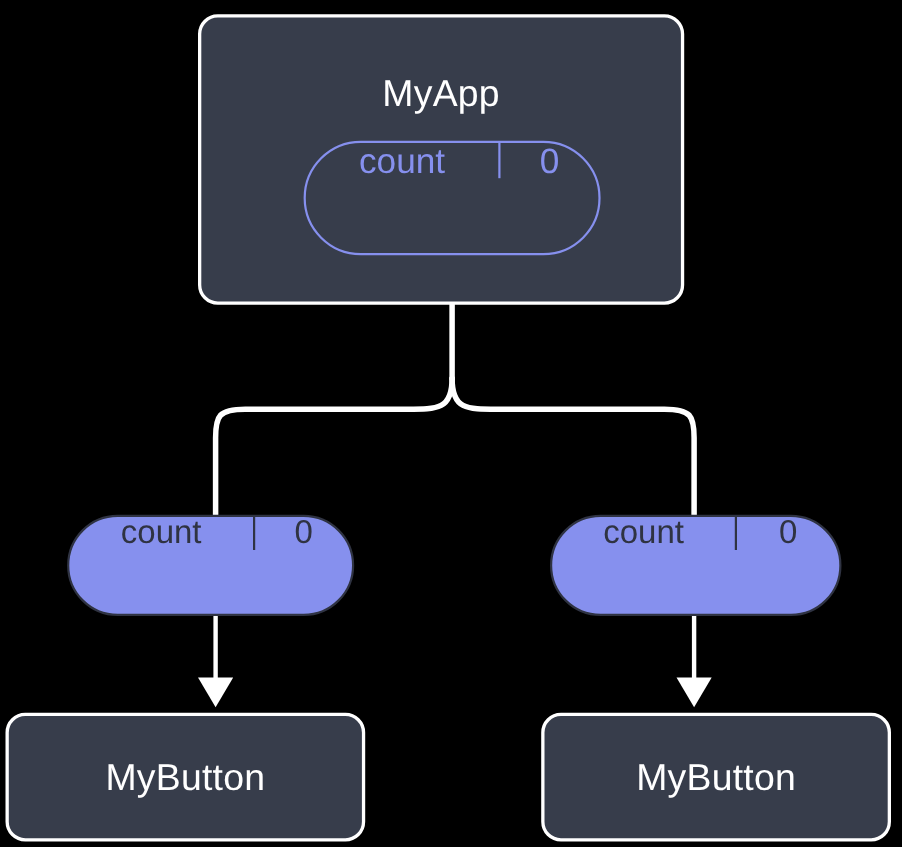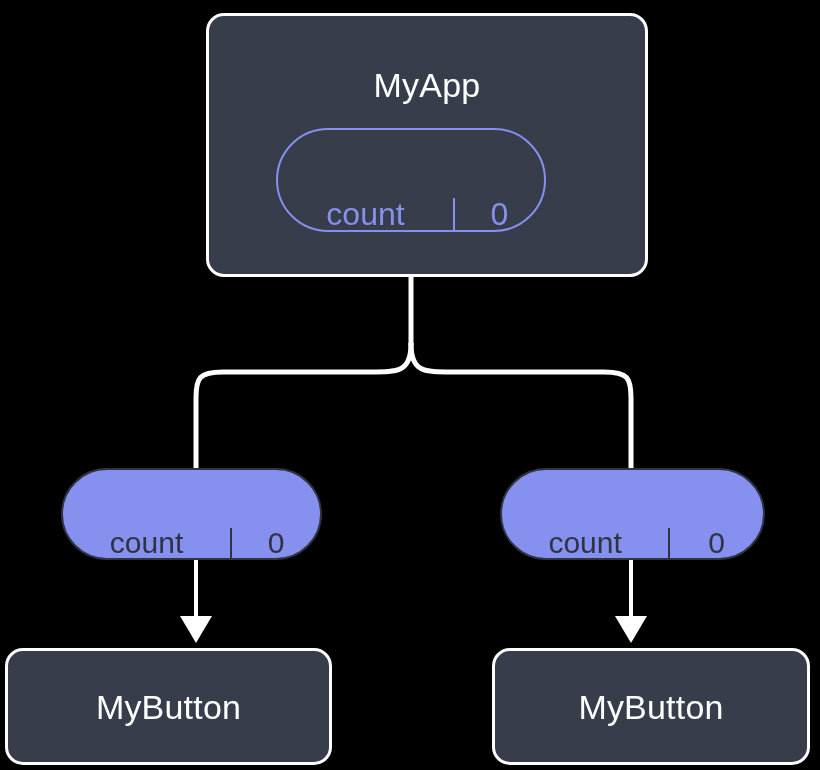--- a/index.html
+++ b/index.html
@@ -43,21 +43,21 @@
   .widget-title {
     color: #ffffff;
     font-size: 34px;
     font-weight: 400;
     letter-spacing: 0.2px;
     line-height: 1;
     white-space: nowrap;
   }
 
   #node-myapp {
-    left: 206px;
+    left: 180px;
     top: 13px;
     width: 442px;
     height: 264px;
     justify-content: flex-start;
     padding-top: 52px;
   }
   #node-mybutton-left {
     left: 5px;
     top: 648px;
     width: 327px;
@@ -70,21 +70,21 @@
     width: 318px;
     height: 117px;
     justify-content: center;
   }
 
   
   .state-pill {
     position: absolute;
     box-sizing: border-box;
     display: flex;
-    align-items: flex-end;
+    align-items: flex-start;
     border-radius: 999px;
     overflow: hidden;
   }
   .pill-key,
   .pill-value {
     display: flex;
     align-items: center;
     justify-content: center;
     line-height: 1;
     white-space: nowrap;

